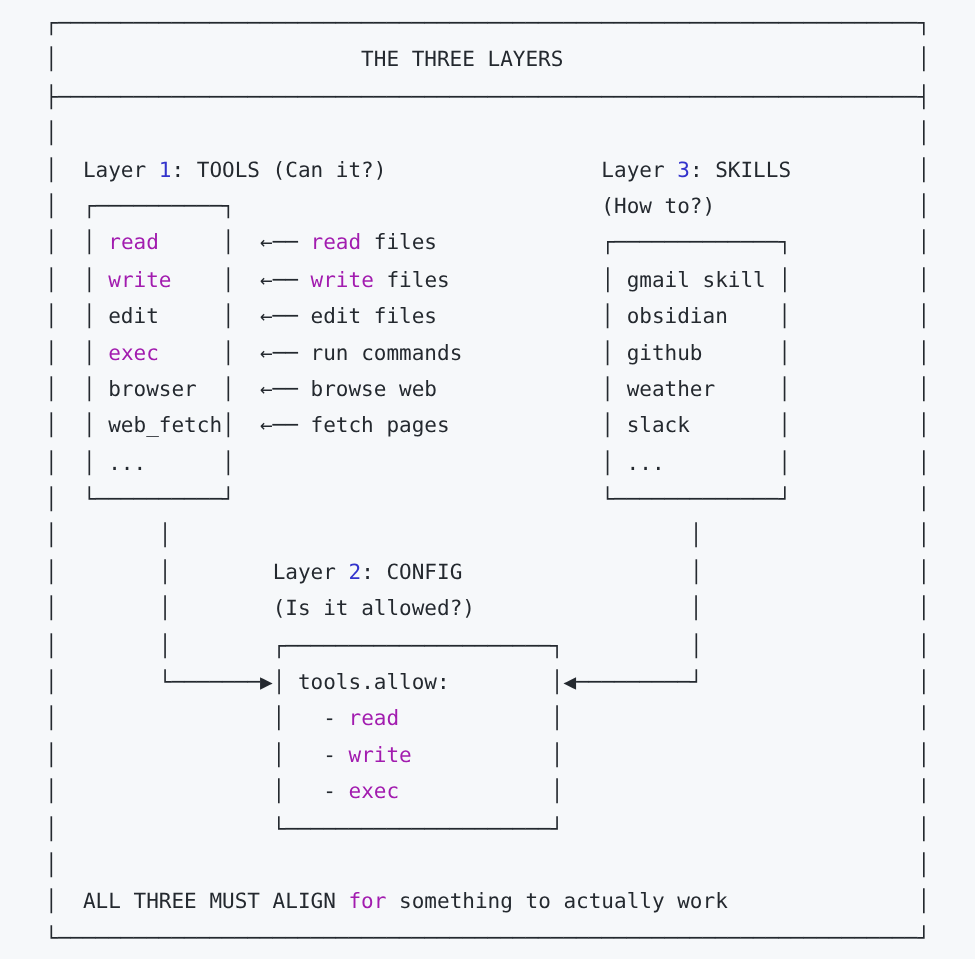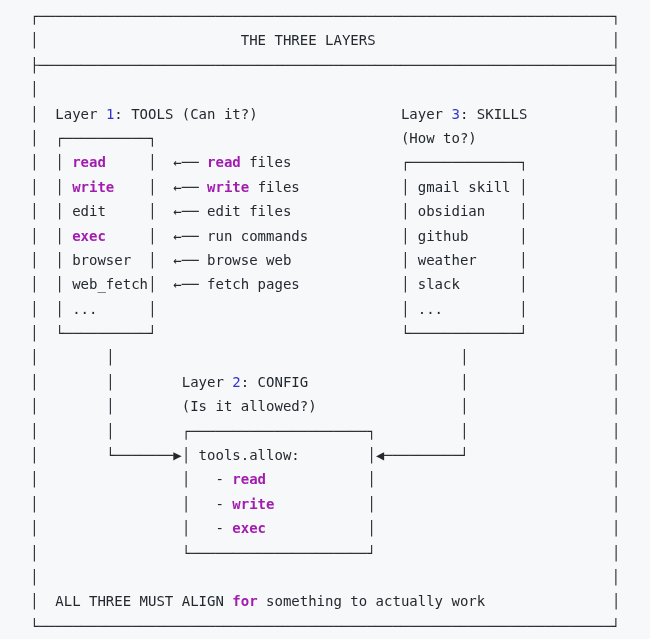--- a/index.html
+++ b/index.html
@@ -11,21 +11,21 @@
     font-family:"DejaVu Sans Mono","Liberation Mono",monospace;
   }
   pre.ascii {
     margin:0; padding:4px 0 0 30px;
     font-family:"DejaVu Sans Mono","Liberation Mono",monospace;
     font-size:14px; line-height:24.4px;
     color:var(--fg);
     white-space:pre;
   }
   pre.ascii .ln { height:24.4px; }
-  pre.ascii .k { color:var(--kw); font-weight:bold; }
+  pre.ascii .k { color:var(--kw); font-weight:normal; }
   pre.ascii .n { color:var(--num); }
 </style>
 </head>
 <body>
 
 <div>
   <pre class="ascii"><div class="ln"><span>┌</span><span>────────────────────────────────────────────────────────────────────</span><span>┐</span></div><div class="ln"><span>│</span><span>                        </span><span>THE THREE LAYERS</span><span>                            </span><span>│</span></div><div class="ln"><span>├</span><span>────────────────────────────────────────────────────────────────────</span><span>┤</span></div><div class="ln"><span>│</span><span>                                                                    </span><span>│</span></div><div class="ln"><span>│</span><span>  </span><span>Layer </span><span class="n">1</span><span>: TOOLS (Can it?)</span><span>                 </span><span>Layer </span><span class="n">3</span><span>: SKILLS</span><span>          </span><span>│</span></div><div class="ln"><span>│</span><span>  </span><span>┌</span><span>──────────</span><span>┐</span><span>                             </span><span>(How to?)</span><span>                </span><span>│</span></div><div class="ln"><span>│</span><span>  </span><span>│ </span><span class="k">read</span><span>     </span><span>│</span><span>  </span><span>←── </span><span class="k">read</span><span> files</span><span>             </span><span>┌</span><span>─────────────</span><span>┐</span><span>          </span><span>│</span></div><div class="ln"><span>│</span><span>  </span><span>│ </span><span class="k">write</span><span>    </span><span>│</span><span>  </span><span>←── </span><span class="k">write</span><span> files</span><span>            </span><span>│ gmail skill │</span><span>          </span><span>│</span></div><div class="ln"><span>│</span><span>  </span><span>│ edit     │</span><span>  </span><span>←── edit files</span><span>             </span><span>│ obsidian    │</span><span>          </span><span>│</span></div><div class="ln"><span>│</span><span>  </span><span>│ </span><span class="k">exec</span><span>     </span><span>│</span><span>  </span><span>←── run commands</span><span>           </span><span>│ github      │</span><span>          </span><span>│</span></div><div class="ln"><span>│</span><span>  </span><span>│ browser  │</span><span>  </span><span>←── browse web</span><span>             </span><span>│ weather     │</span><span>          </span><span>│</span></div><div class="ln"><span>│</span><span>  </span><span>│ web_fetch│</span><span>  </span><span>←── fetch pages</span><span>            </span><span>│ slack       │</span><span>          </span><span>│</span></div><div class="ln"><span>│</span><span>  </span><span>│ ...      │</span><span>                             </span><span>│ ...         │</span><span>          </span><span>│</span></div><div class="ln"><span>│</span><span>  </span><span>└</span><span>──────────</span><span>┘</span><span>                             </span><span>└</span><span>─────────────</span><span>┘</span><span>          </span><span>│</span></div><div class="ln"><span>│</span><span>        </span><span>│</span><span>                                         </span><span>│</span><span>                 </span><span>│</span></div><div class="ln"><span>│</span><span>        </span><span>│</span><span>        </span><span>Layer </span><span class="n">2</span><span>: CONFIG</span><span>                  </span><span>│</span><span>                 </span><span>│</span></div><div class="ln"><span>│</span><span>        </span><span>│</span><span>        </span><span>(Is it allowed?)</span><span>                 </span><span>│</span><span>                 </span><span>│</span></div><div class="ln"><span>│</span><span>        </span><span>│</span><span>        </span><span>┌</span><span>─────────────────────</span><span>┐</span><span>          </span><span>│</span><span>                 </span><span>│</span></div><div class="ln"><span>│</span><span>        </span><span>└</span><span>───────</span><span>▶</span><span>│ tools.allow:</span><span>        </span><span>│</span><span>◀</span><span>─────────</span><span>┘</span><span>                 </span><span>│</span></div><div class="ln"><span>│</span><span>                 </span><span>│</span><span>   </span><span>- </span><span class="k">read</span><span>            </span><span>│</span><span>                            </span><span>│</span></div><div class="ln"><span>│</span><span>                 </span><span>│</span><span>   </span><span>- </span><span class="k">write</span><span>           </span><span>│</span><span>                            </span><span>│</span></div><div class="ln"><span>│</span><span>                 </span><span>│</span><span>   </span><span>- </span><span class="k">exec</span><span>            </span><span>│</span><span>                            </span><span>│</span></div><div class="ln"><span>│</span><span>                 </span><span>└</span><span>─────────────────────</span><span>┘</span><span>                            </span><span>│</span></div><div class="ln"><span>│</span><span>                                                                    </span><span>│</span></div><div class="ln"><span>│</span><span>  </span><span>ALL THREE MUST ALIGN </span><span class="k">for</span><span> something to actually work</span><span>               </span><span>│</span></div><div class="ln"><span>└</span><span>────────────────────────────────────────────────────────────────────</span><span>┘</span></div></pre>
 </div>
 
 </body></html>

